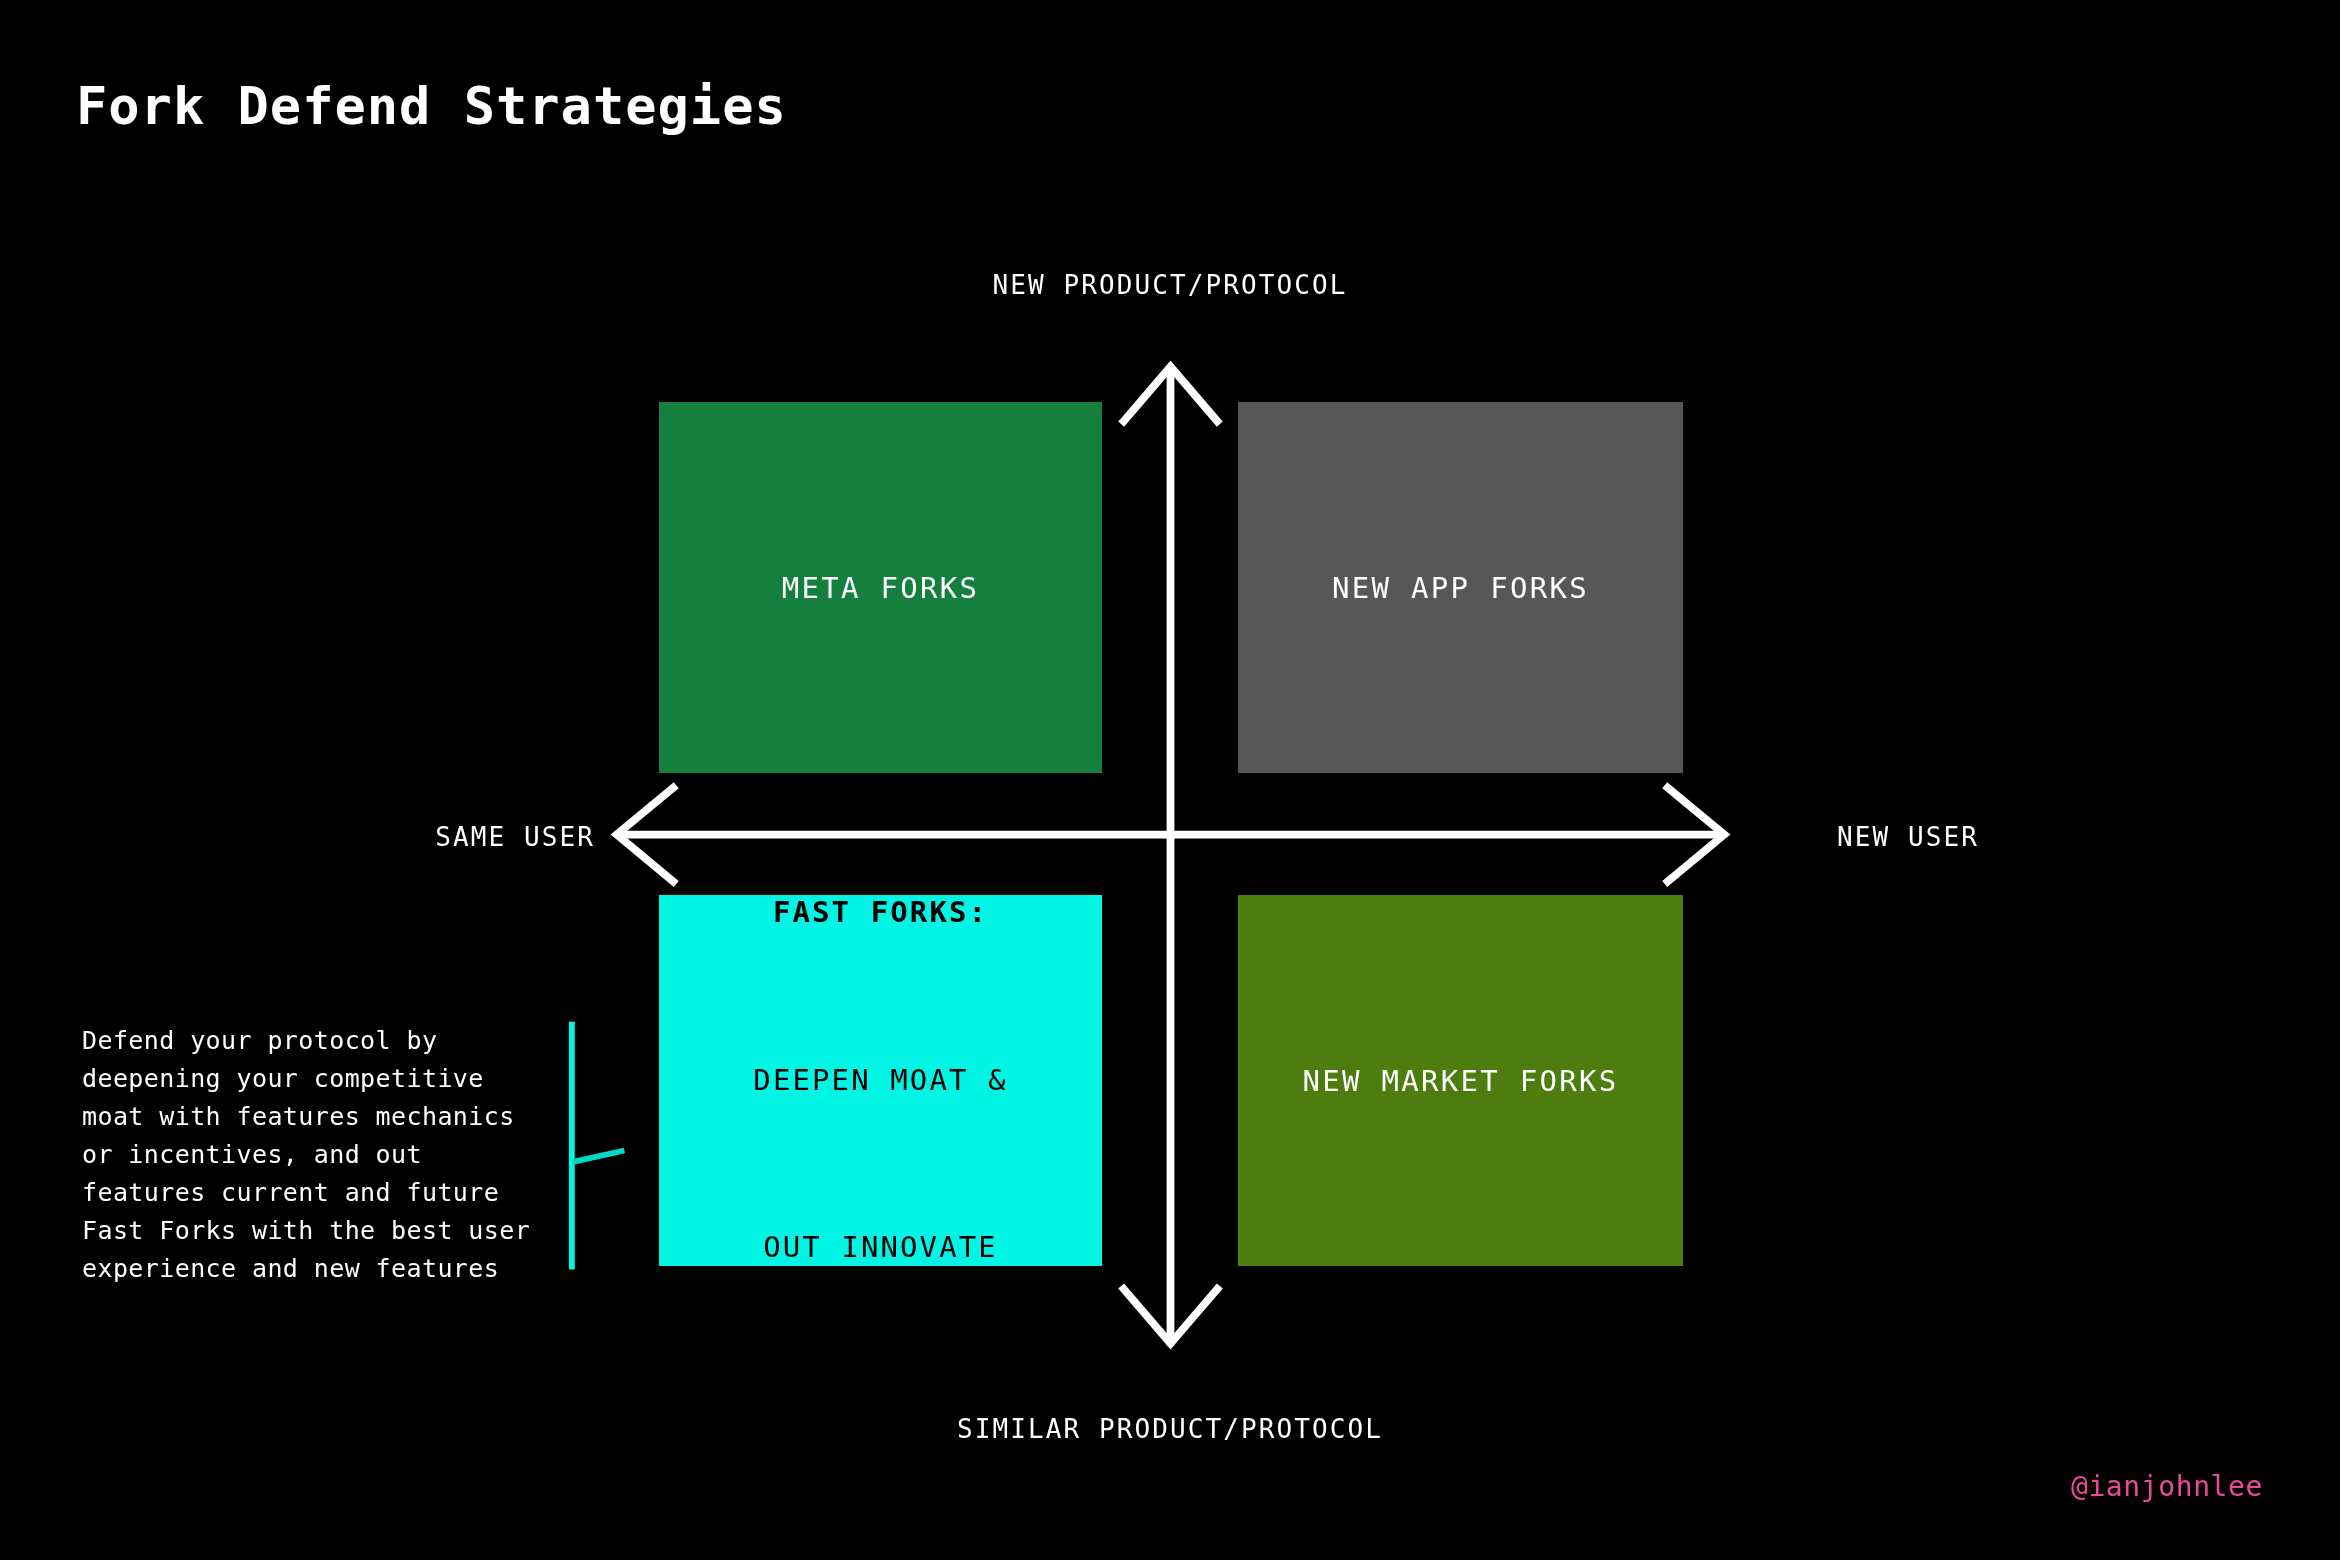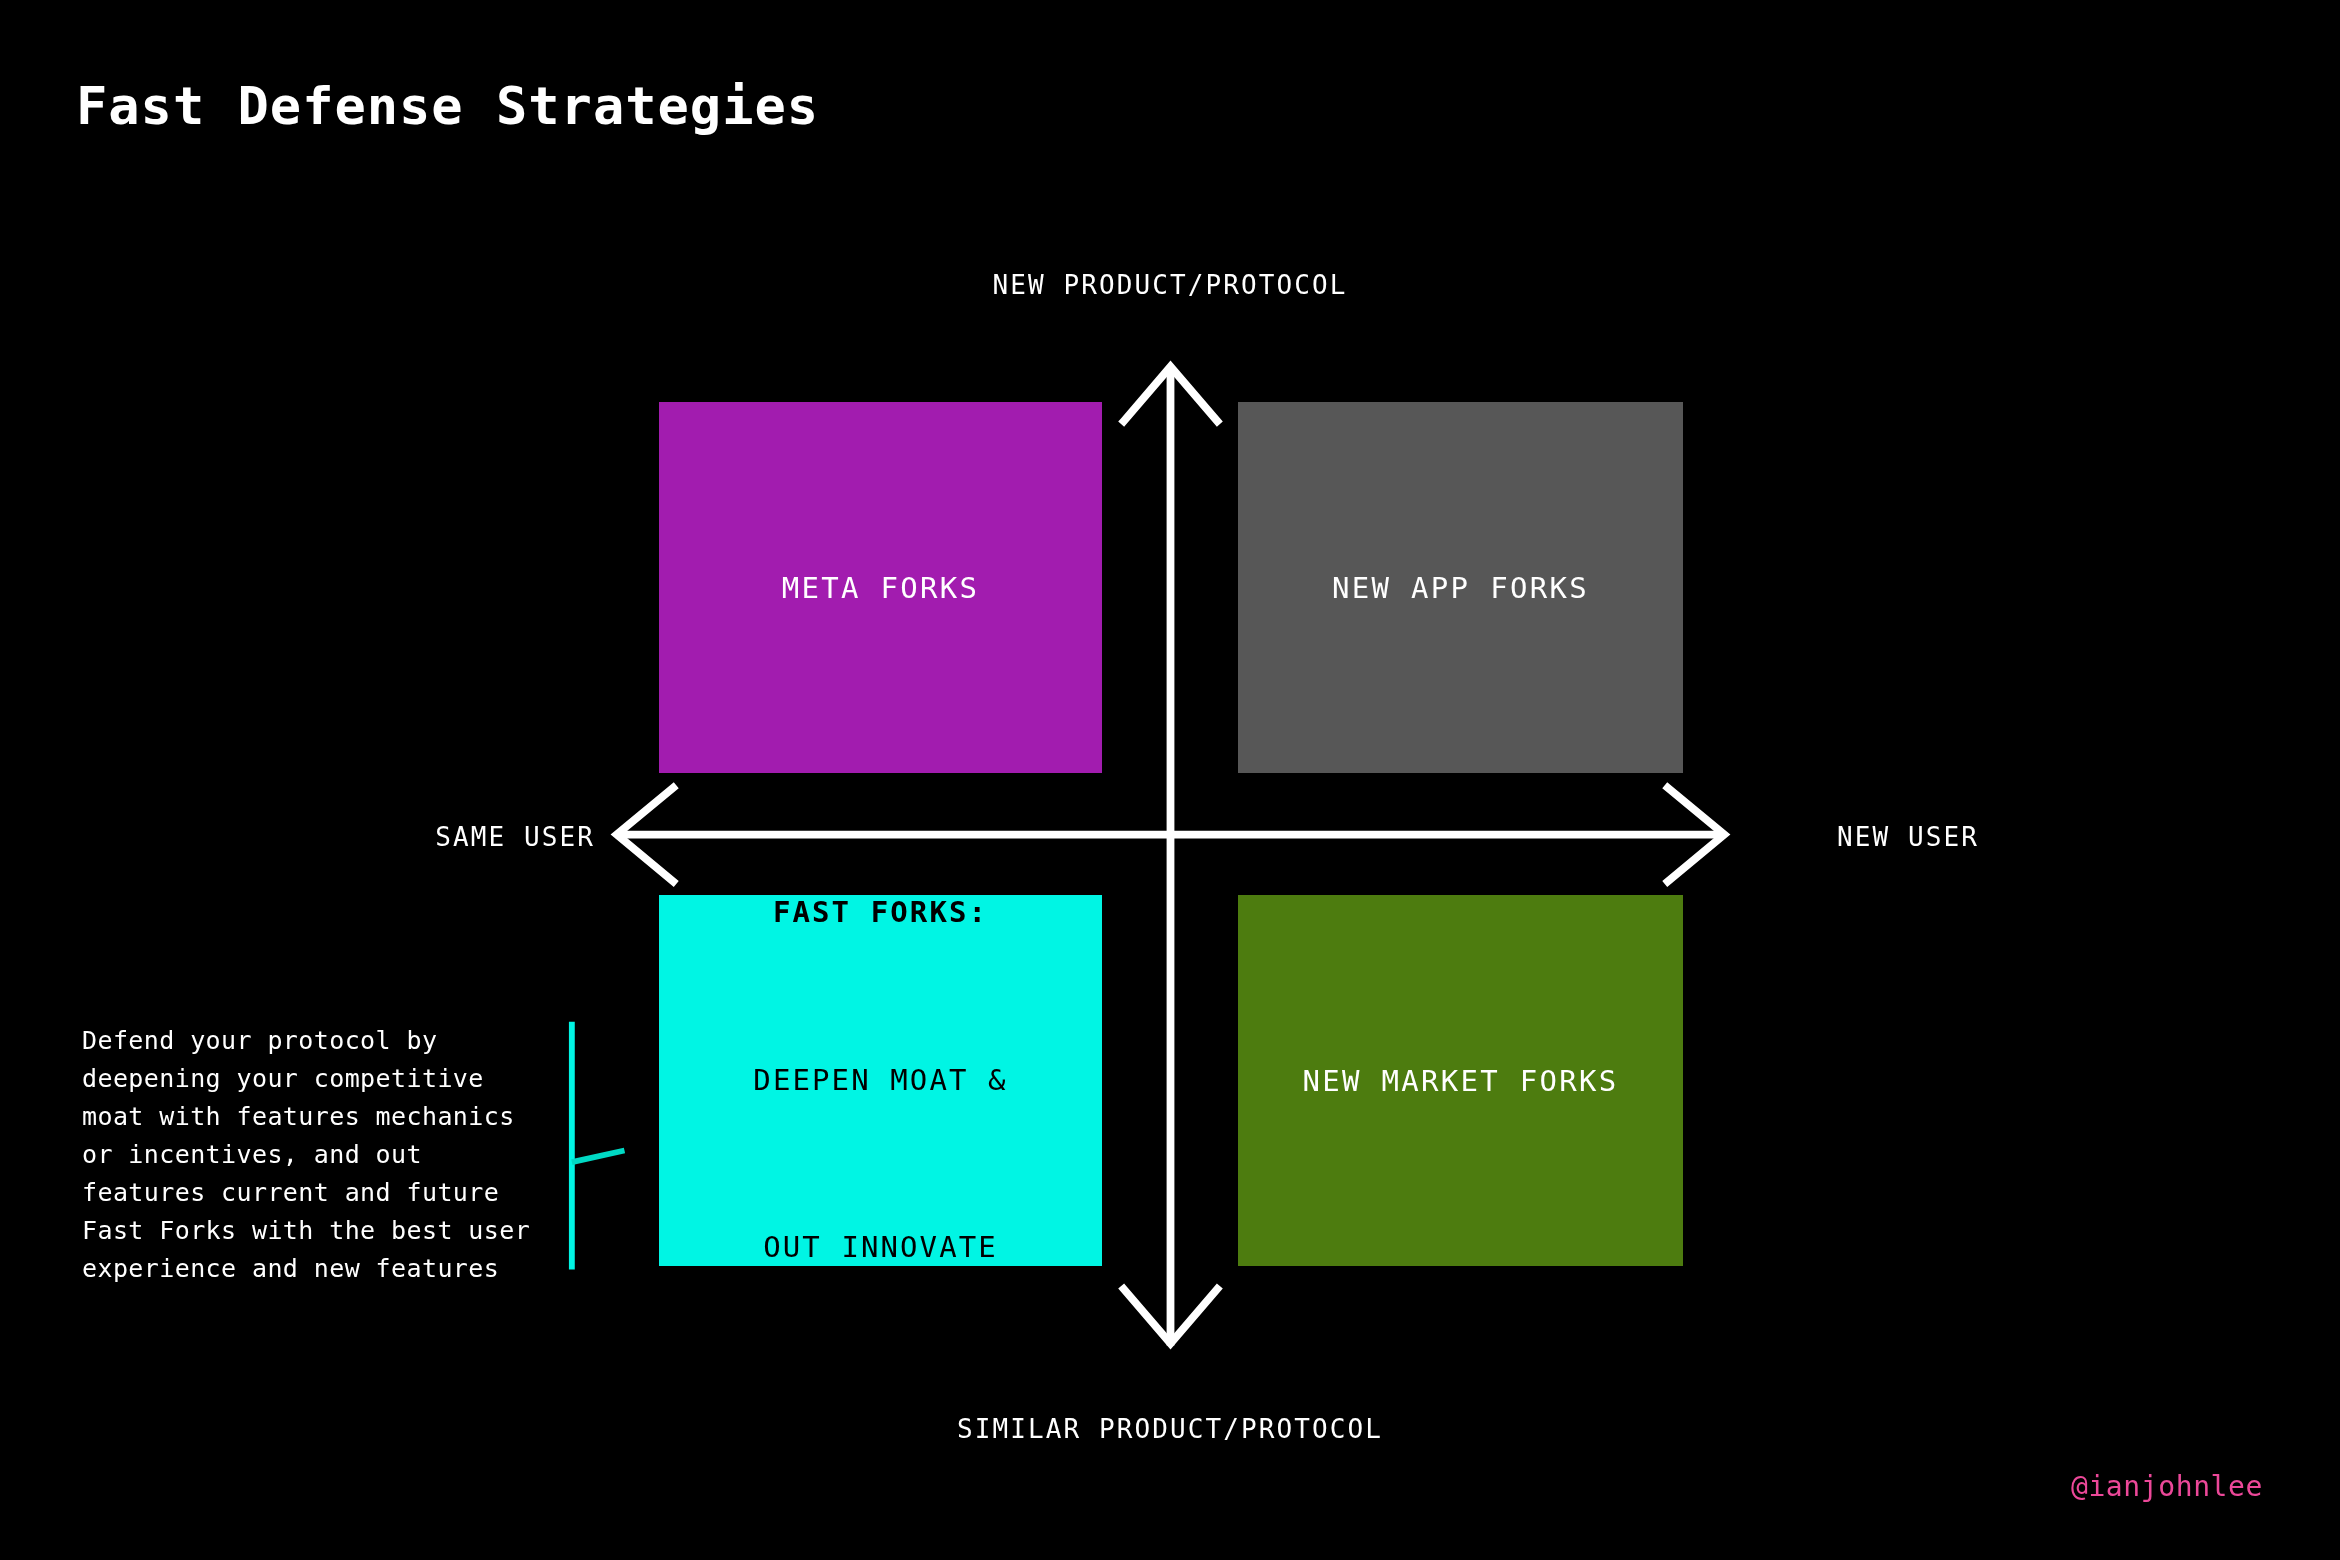--- a/index.html
+++ b/index.html
@@ -122,21 +122,21 @@
     color: #ec4899;
     letter-spacing: 0.6px;
     white-space: nowrap;
   }
 </style>
 </head>
 <body>
 
 <div id="canvas">
 
-  <div class="title">Fast Defense Strategies</div>
+  <div class="title">Fork Defend Strategies</div>
 
   <svg id="axes" viewBox="0 0 2400 1600">
 
     <line x1="1200" y1="378" x2="1200" y2="1380" stroke="#ffffff" stroke-width="8"></line>
 
     <polyline points="1152,432 1200,376 1248,432" fill="none" stroke="#ffffff" stroke-width="8" stroke-linecap="square"></polyline>
 
     <polyline points="1152,1322 1200,1378 1248,1322" fill="none" stroke="#ffffff" stroke-width="8" stroke-linecap="square"></polyline>
 
     <line x1="634" y1="856" x2="1766" y2="856" stroke="#ffffff" stroke-width="8"></line>
@@ -148,21 +148,21 @@
     <line x1="586" y1="1048" x2="586" y2="1302" stroke="#00F5E4" stroke-width="6" stroke-linecap="butt"></line>
     <line x1="586" y1="1192" x2="640" y2="1180" stroke="#00D9C4" stroke-width="6" stroke-linecap="butt"></line>
     <line x1="586" y1="1192" x2="640" y2="1192" stroke="#00D9C4" stroke-width="0"></line>
   </svg>
 
   <div class="axis-label top">NEW PRODUCT/PROTOCOL</div>
   <div class="axis-label bottom">SIMILAR PRODUCT/PROTOCOL</div>
   <div class="axis-label left">SAME USER</div>
   <div class="axis-label right">NEW USER</div>
 
-  <div class="quad grey" id="box-meta" style="background: #a21caf;">
+  <div class="quad grey" id="box-meta" style="background: #15803d;">
     <div class="quad-label">META FORKS</div>
   </div>
 
   <div class="quad grey" id="box-new-app" style="background: rgb(87, 87, 87);">
     <div class="quad-label">NEW APP FORKS</div>
   </div>
 
   <div class="quad accent" id="box-fast-forks" style="background: rgb(0, 245, 228);">
     <div class="quad-label strong">FAST FORKS:</div>
     <div class="quad-label line">DEEPEN MOAT &amp;</div>

